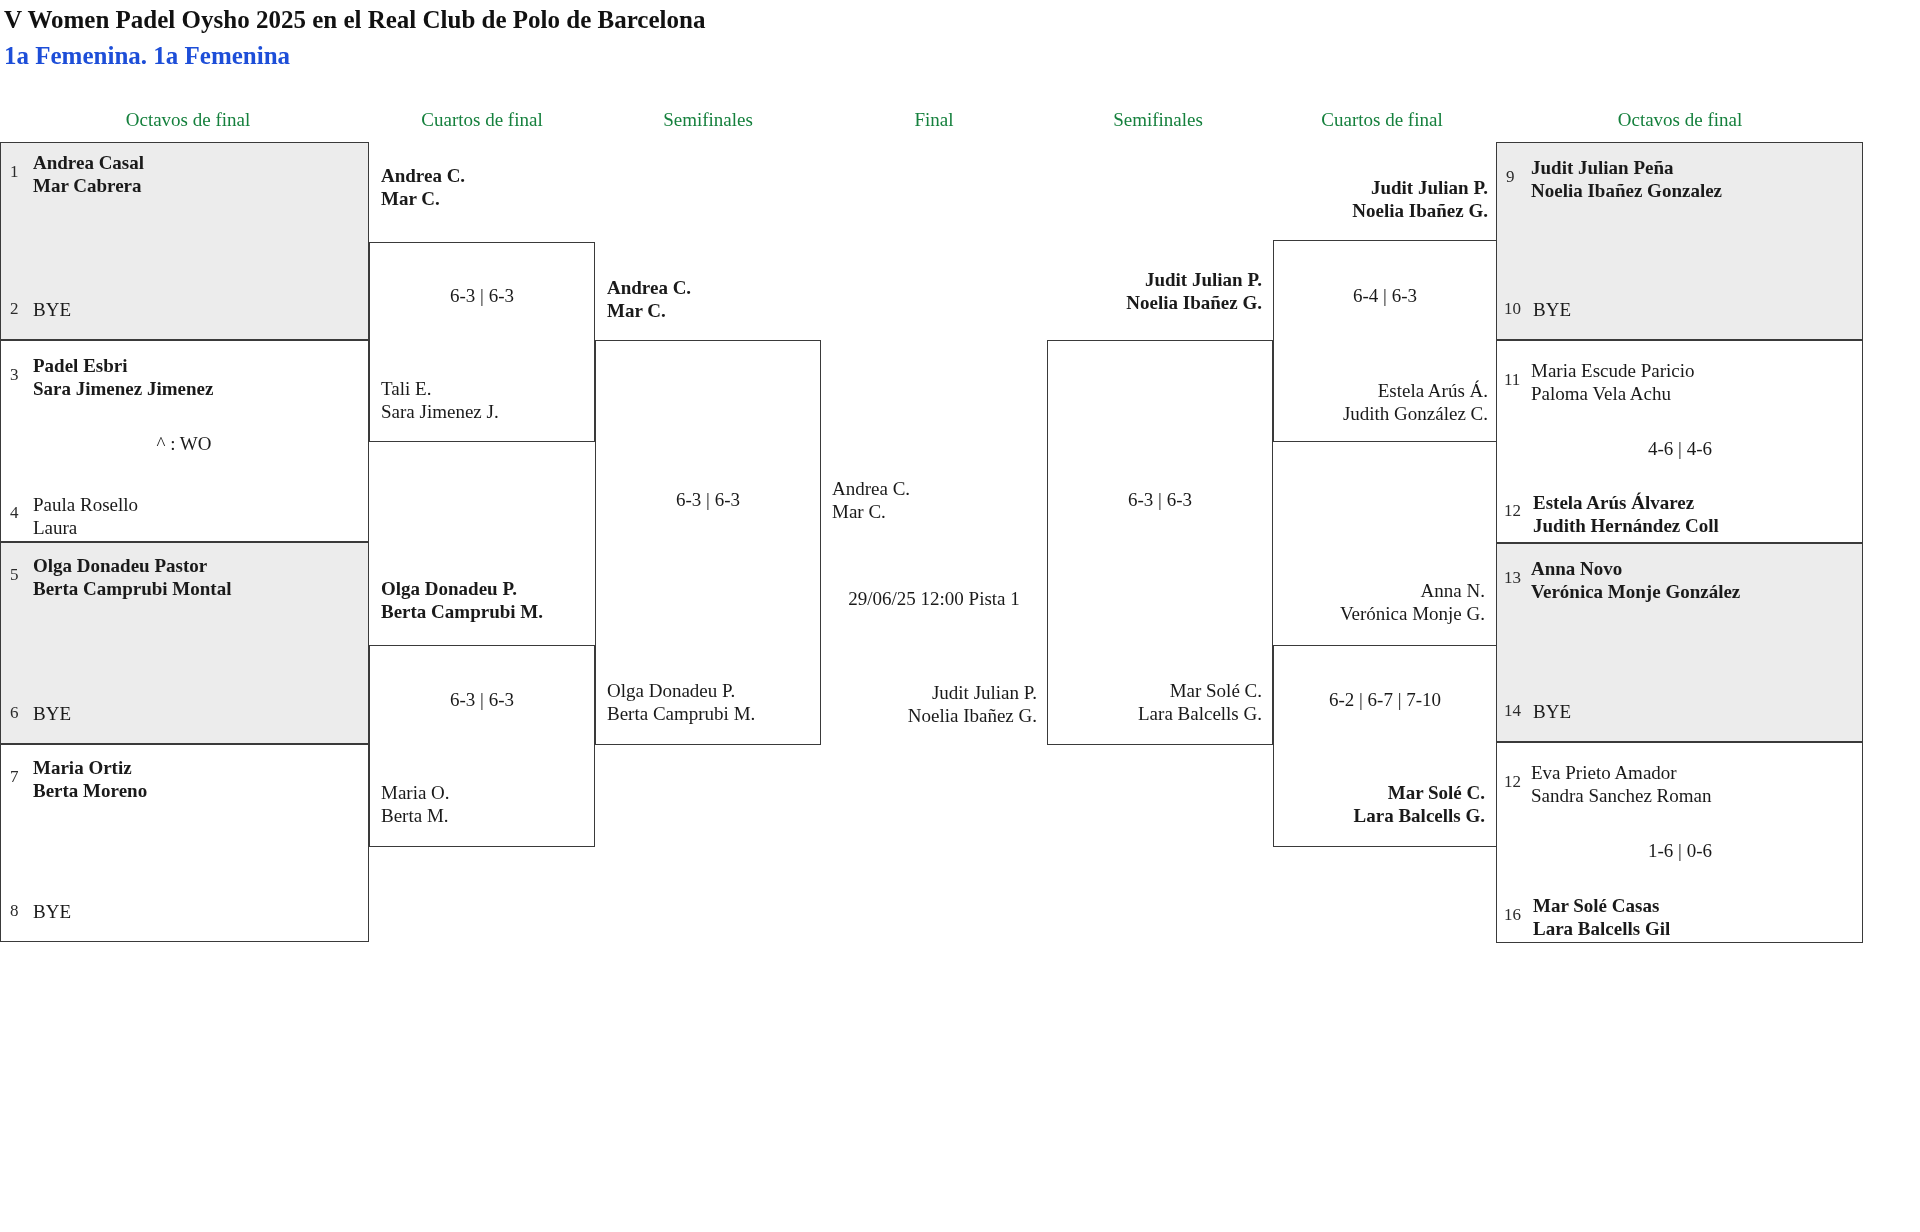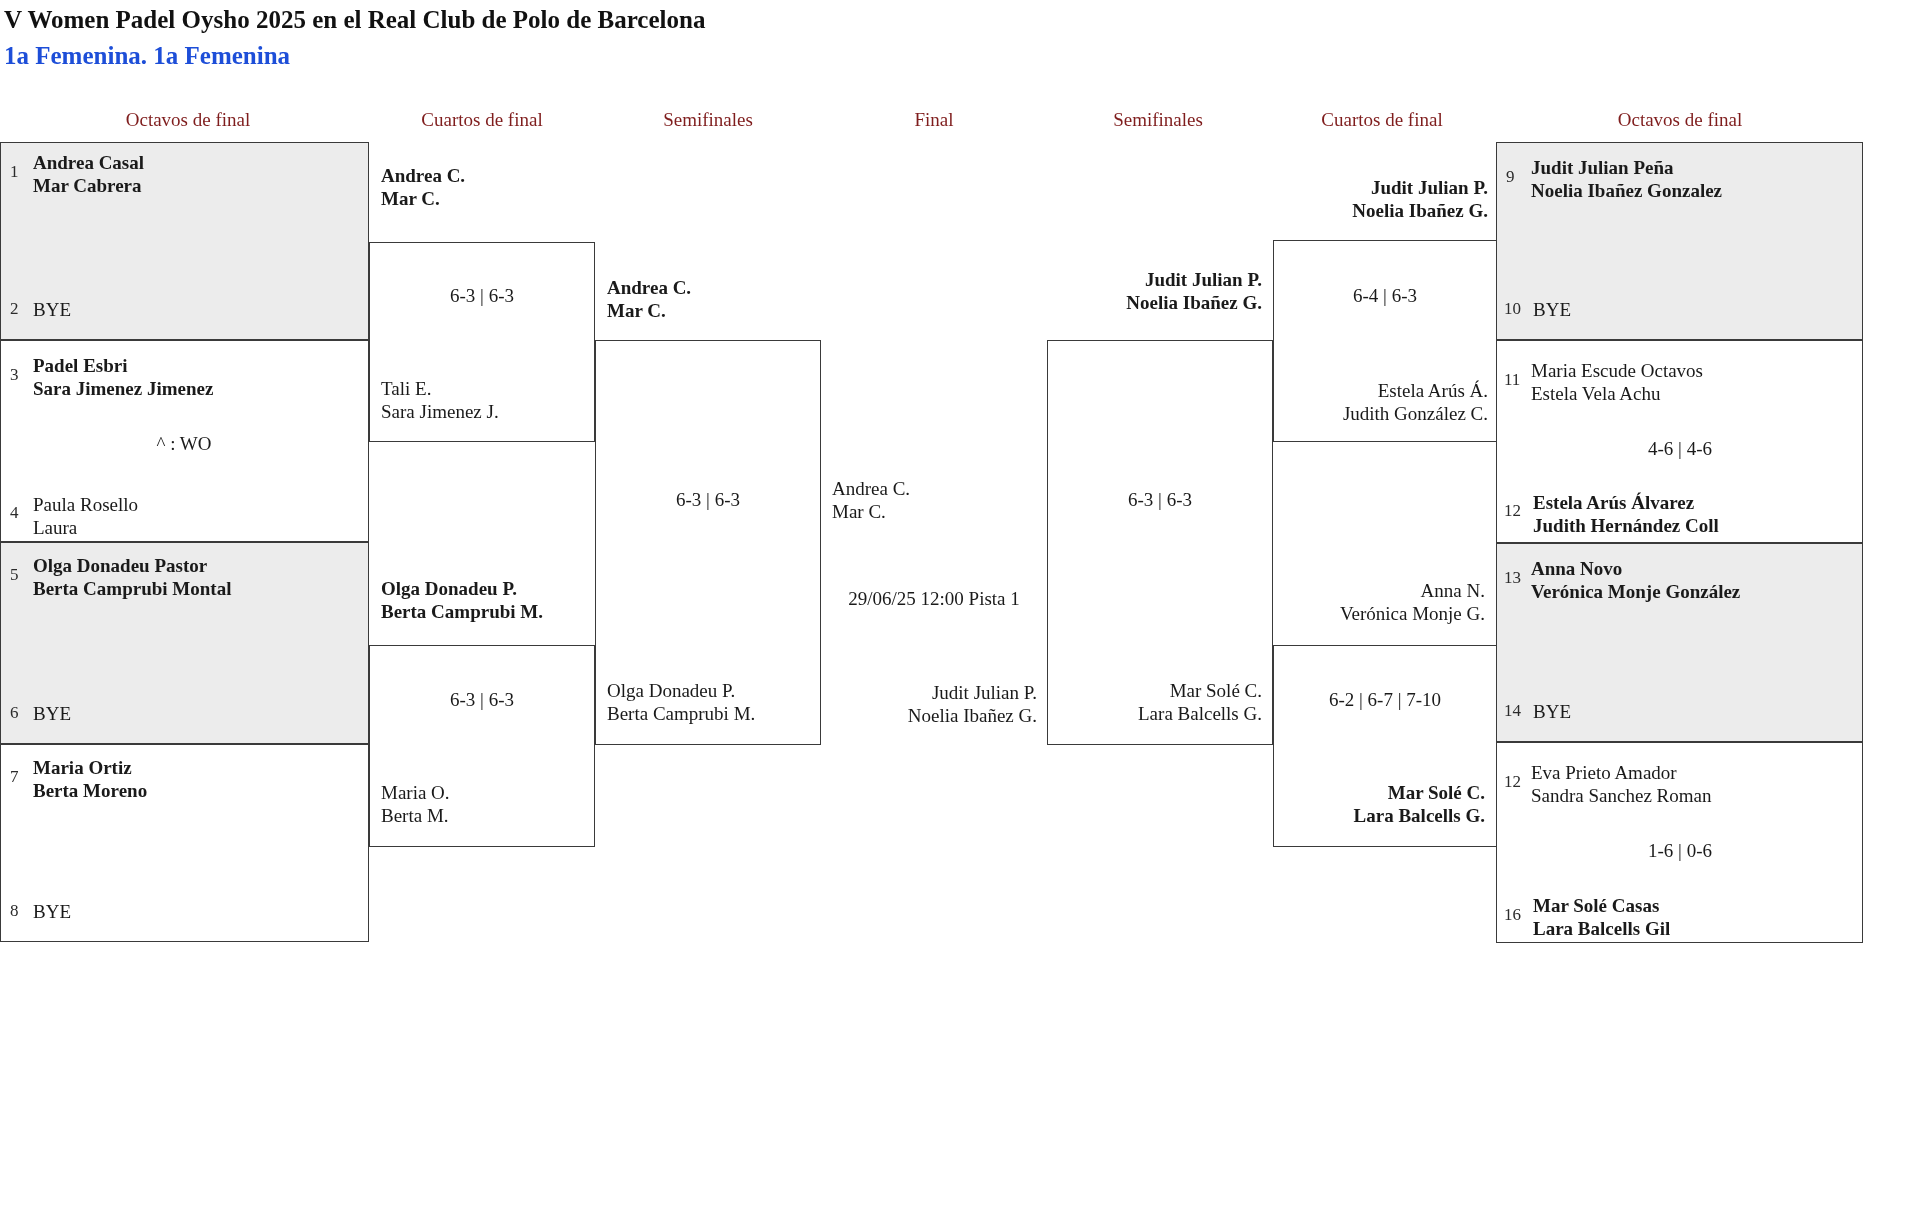--- a/index.html
+++ b/index.html
@@ -1,20 +1,20 @@
 <!DOCTYPE html>
 <html><head>
 <meta charset="utf-8">
 <style>
   html,body{margin:0;padding:0;background:#ffffff;}
   #page{position:relative;width:1920px;height:1232px;background:#fff;
         font-family:Liberation Serif, serif;color:#1a1a1a;overflow:hidden;}
   .title1{position:absolute;left:4px;top:6px;font-size:25px;font-weight:600;color:#111;white-space:nowrap;}
   .title2{position:absolute;left:4px;top:42px;font-size:25px;font-weight:600;color:#1d4ed8;white-space:nowrap;}
-  .hdr{position:absolute;top:109px;font-size:19px;font-weight:500;color:#7f1d1d;
+  .hdr{position:absolute;top:109px;font-size:19px;font-weight:500;color:#15803d;
        transform:translateX(-50%);white-space:nowrap;text-align:right;}
   .box{position:absolute;border:1.5px solid #3a3a3a;box-sizing:border-box;background:#fff;}
   .box.fill{background:#ececec;}
   .t{position:absolute;font-size:19px;line-height:23px;white-space:nowrap;color:#1a1a1a;}
   .b{font-weight:700;}
   .seed{position:absolute;font-size:17px;line-height:20px;color:#2b2b2b;white-space:nowrap;}
   .ctr{transform:translateX(-50%);text-align:center;}
   .rt{text-align:left;}
 </style>
 </head>
@@ -116,22 +116,22 @@
   <div class="t b rt" style="right:435px;top:781px">Mar Solé C.</div>
   <div class="t b rt" style="right:435px;top:804px">Lara Balcells G.</div>
 
   <div class="seed" style="left:1506px;top:167px">9</div>
   <div class="t b" style="left:1531px;top:156px">Judit Julian Peña</div>
   <div class="t b" style="left:1531px;top:179px">Noelia Ibañez Gonzalez</div>
   <div class="seed" style="left:1504px;top:299px">10</div>
   <div class="t" style="left:1533px;top:298px">BYE</div>
 
   <div class="seed" style="left:1504px;top:370px">11</div>
-  <div class="t" style="left:1531px;top:359px">Maria Escude Octavos</div>
-  <div class="t" style="left:1531px;top:382px">Estela Vela Achu</div>
+  <div class="t" style="left:1531px;top:359px">Maria Escude Paricio</div>
+  <div class="t" style="left:1531px;top:382px">Paloma Vela Achu</div>
   <div class="t ctr" style="left:1680px;top:437px">4-6 | 4-6</div>
   <div class="seed" style="left:1504px;top:501px">12</div>
   <div class="t b" style="left:1533px;top:491px">Estela Arús Álvarez</div>
   <div class="t b" style="left:1533px;top:514px">Judith Hernández Coll</div>
 
   <div class="seed" style="left:1504px;top:568px">13</div>
   <div class="t b" style="left:1531px;top:557px">Anna Novo</div>
   <div class="t b" style="left:1531px;top:580px">Verónica Monje González</div>
   <div class="seed" style="left:1504px;top:701px">14</div>
   <div class="t" style="left:1533px;top:700px">BYE</div>

